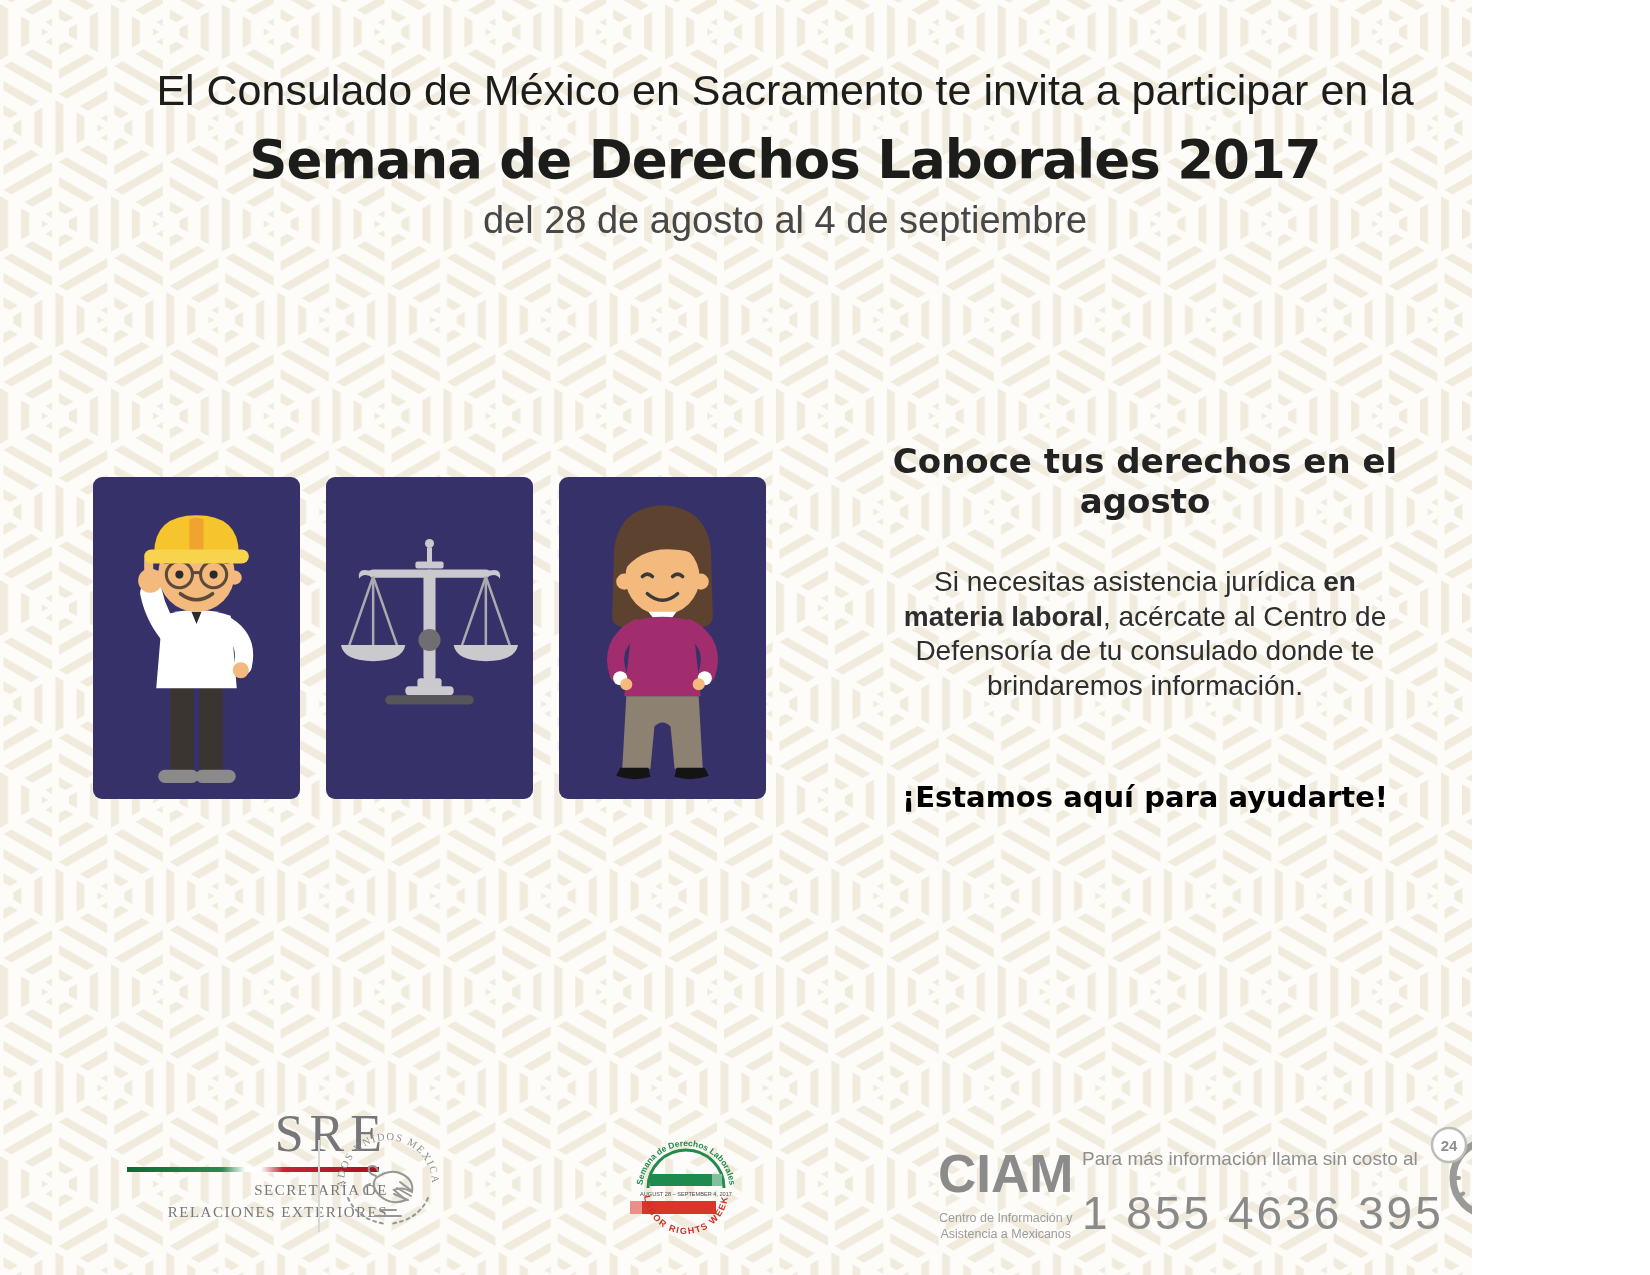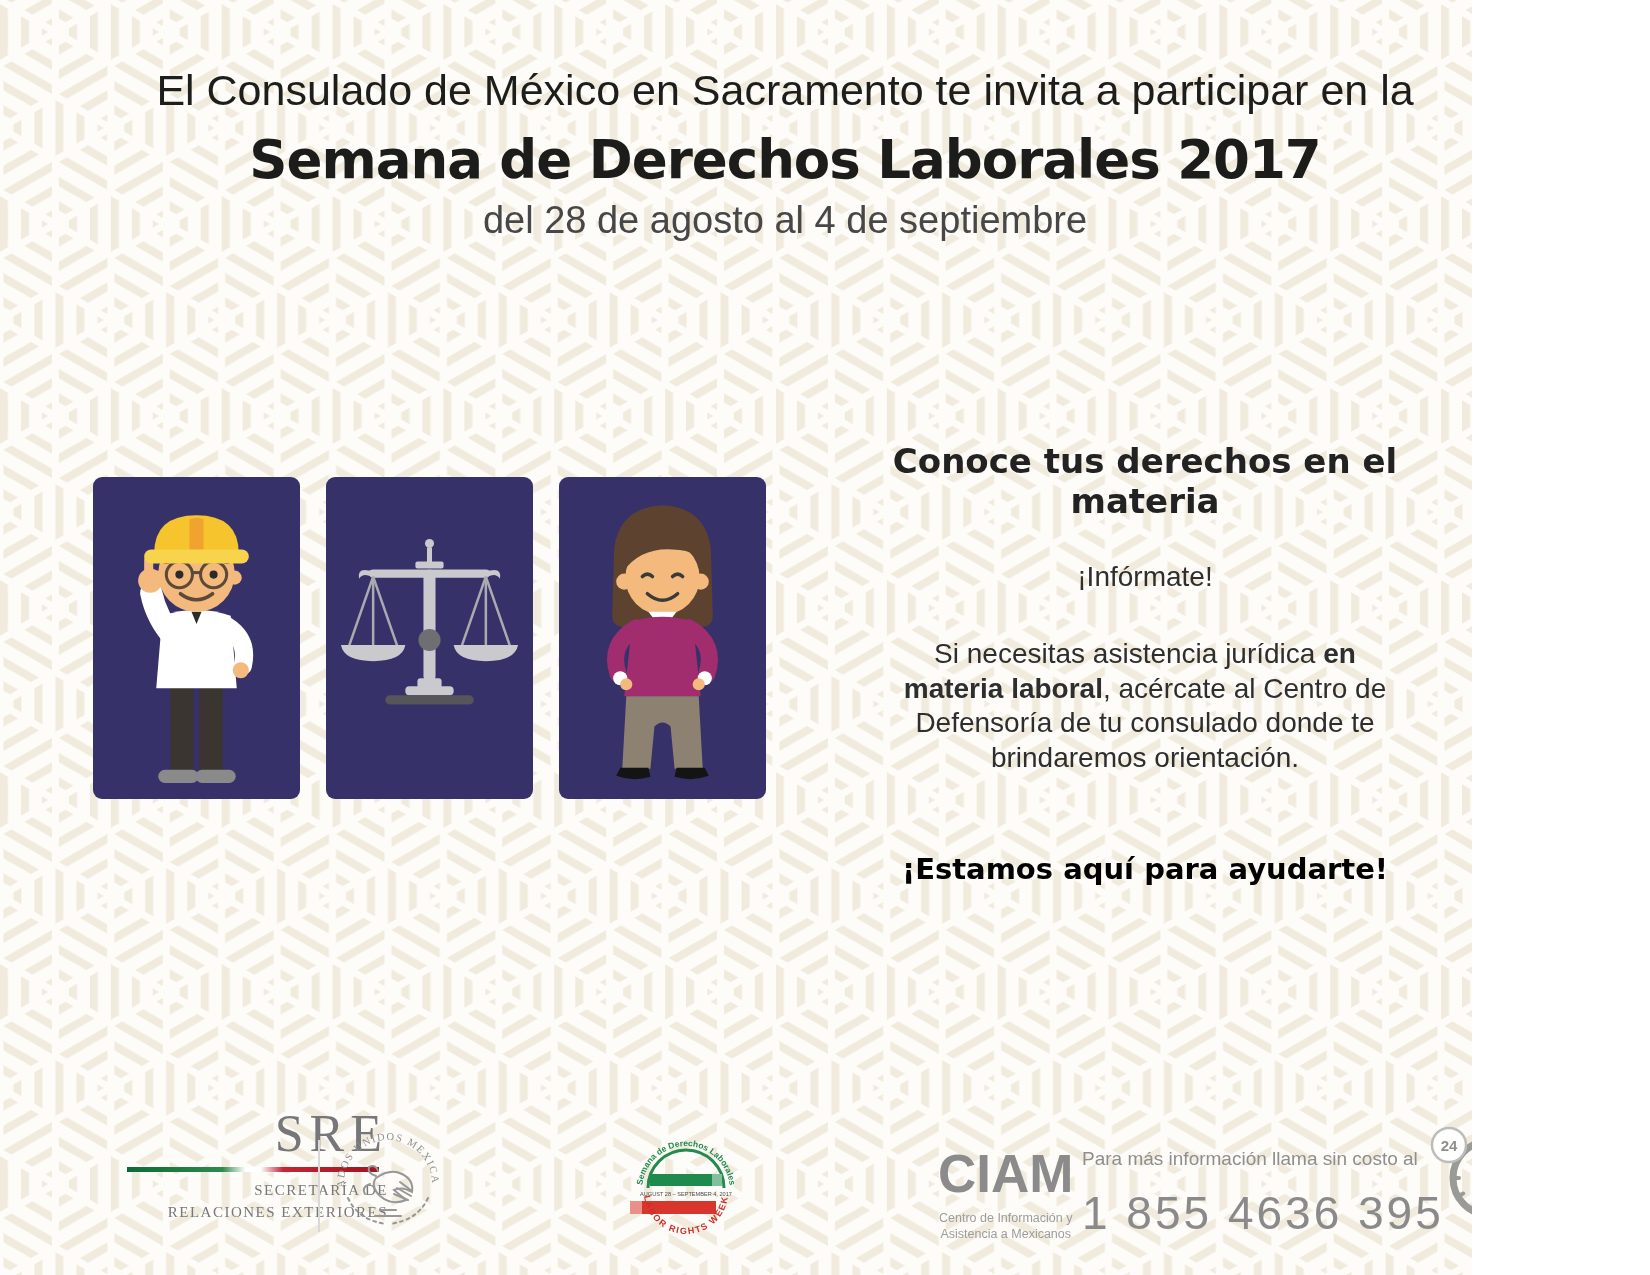--- a/index.html
+++ b/index.html
@@ -191,23 +191,22 @@
 
         <path d="M64,218 L136,218 L140,290 L112,290 L108,248 Q100,240 92,248 L88,290 L60,290 Z" fill="#8d8171"></path>
 
         <path d="M58,289 l28,0 l2,9 q-18,5 -34,-1 z" fill="#141414"></path>
         <path d="M114,289 l28,0 l4,8 q-16,6 -34,1 z" fill="#141414"></path>
       </svg>
     </div>
   </div>
 
   <div class="info">
-    <div class="info-heading">Conoce tus derechos en el materia</div>
-    <div class="informate">¡Infórmate!</div>
-    <p class="info-paragraph"><span>Si necesitas asistencia jurídica </span><b>en materia laboral</b><span>, acércate al Centro de Defensoría de tu consulado donde te brindaremos orientación.</span></p>
+    <div class="info-heading">Conoce tus derechos en el agosto</div>
+    <p class="info-paragraph"><span>Si necesitas asistencia jurídica </span><b>en materia laboral</b><span>, acércate al Centro de Defensoría de tu consulado donde te brindaremos información.</span></p>
     <div class="closing">¡Estamos aquí para ayudarte!</div>
   </div>
 
   <div class="footer">
 
     <div class="sre">
       <div class="sre-acronym">SRE</div>
       <div class="flagbar"></div>
       <div class="sre-dept">
         <div>SECRETARÍA DE</div>

